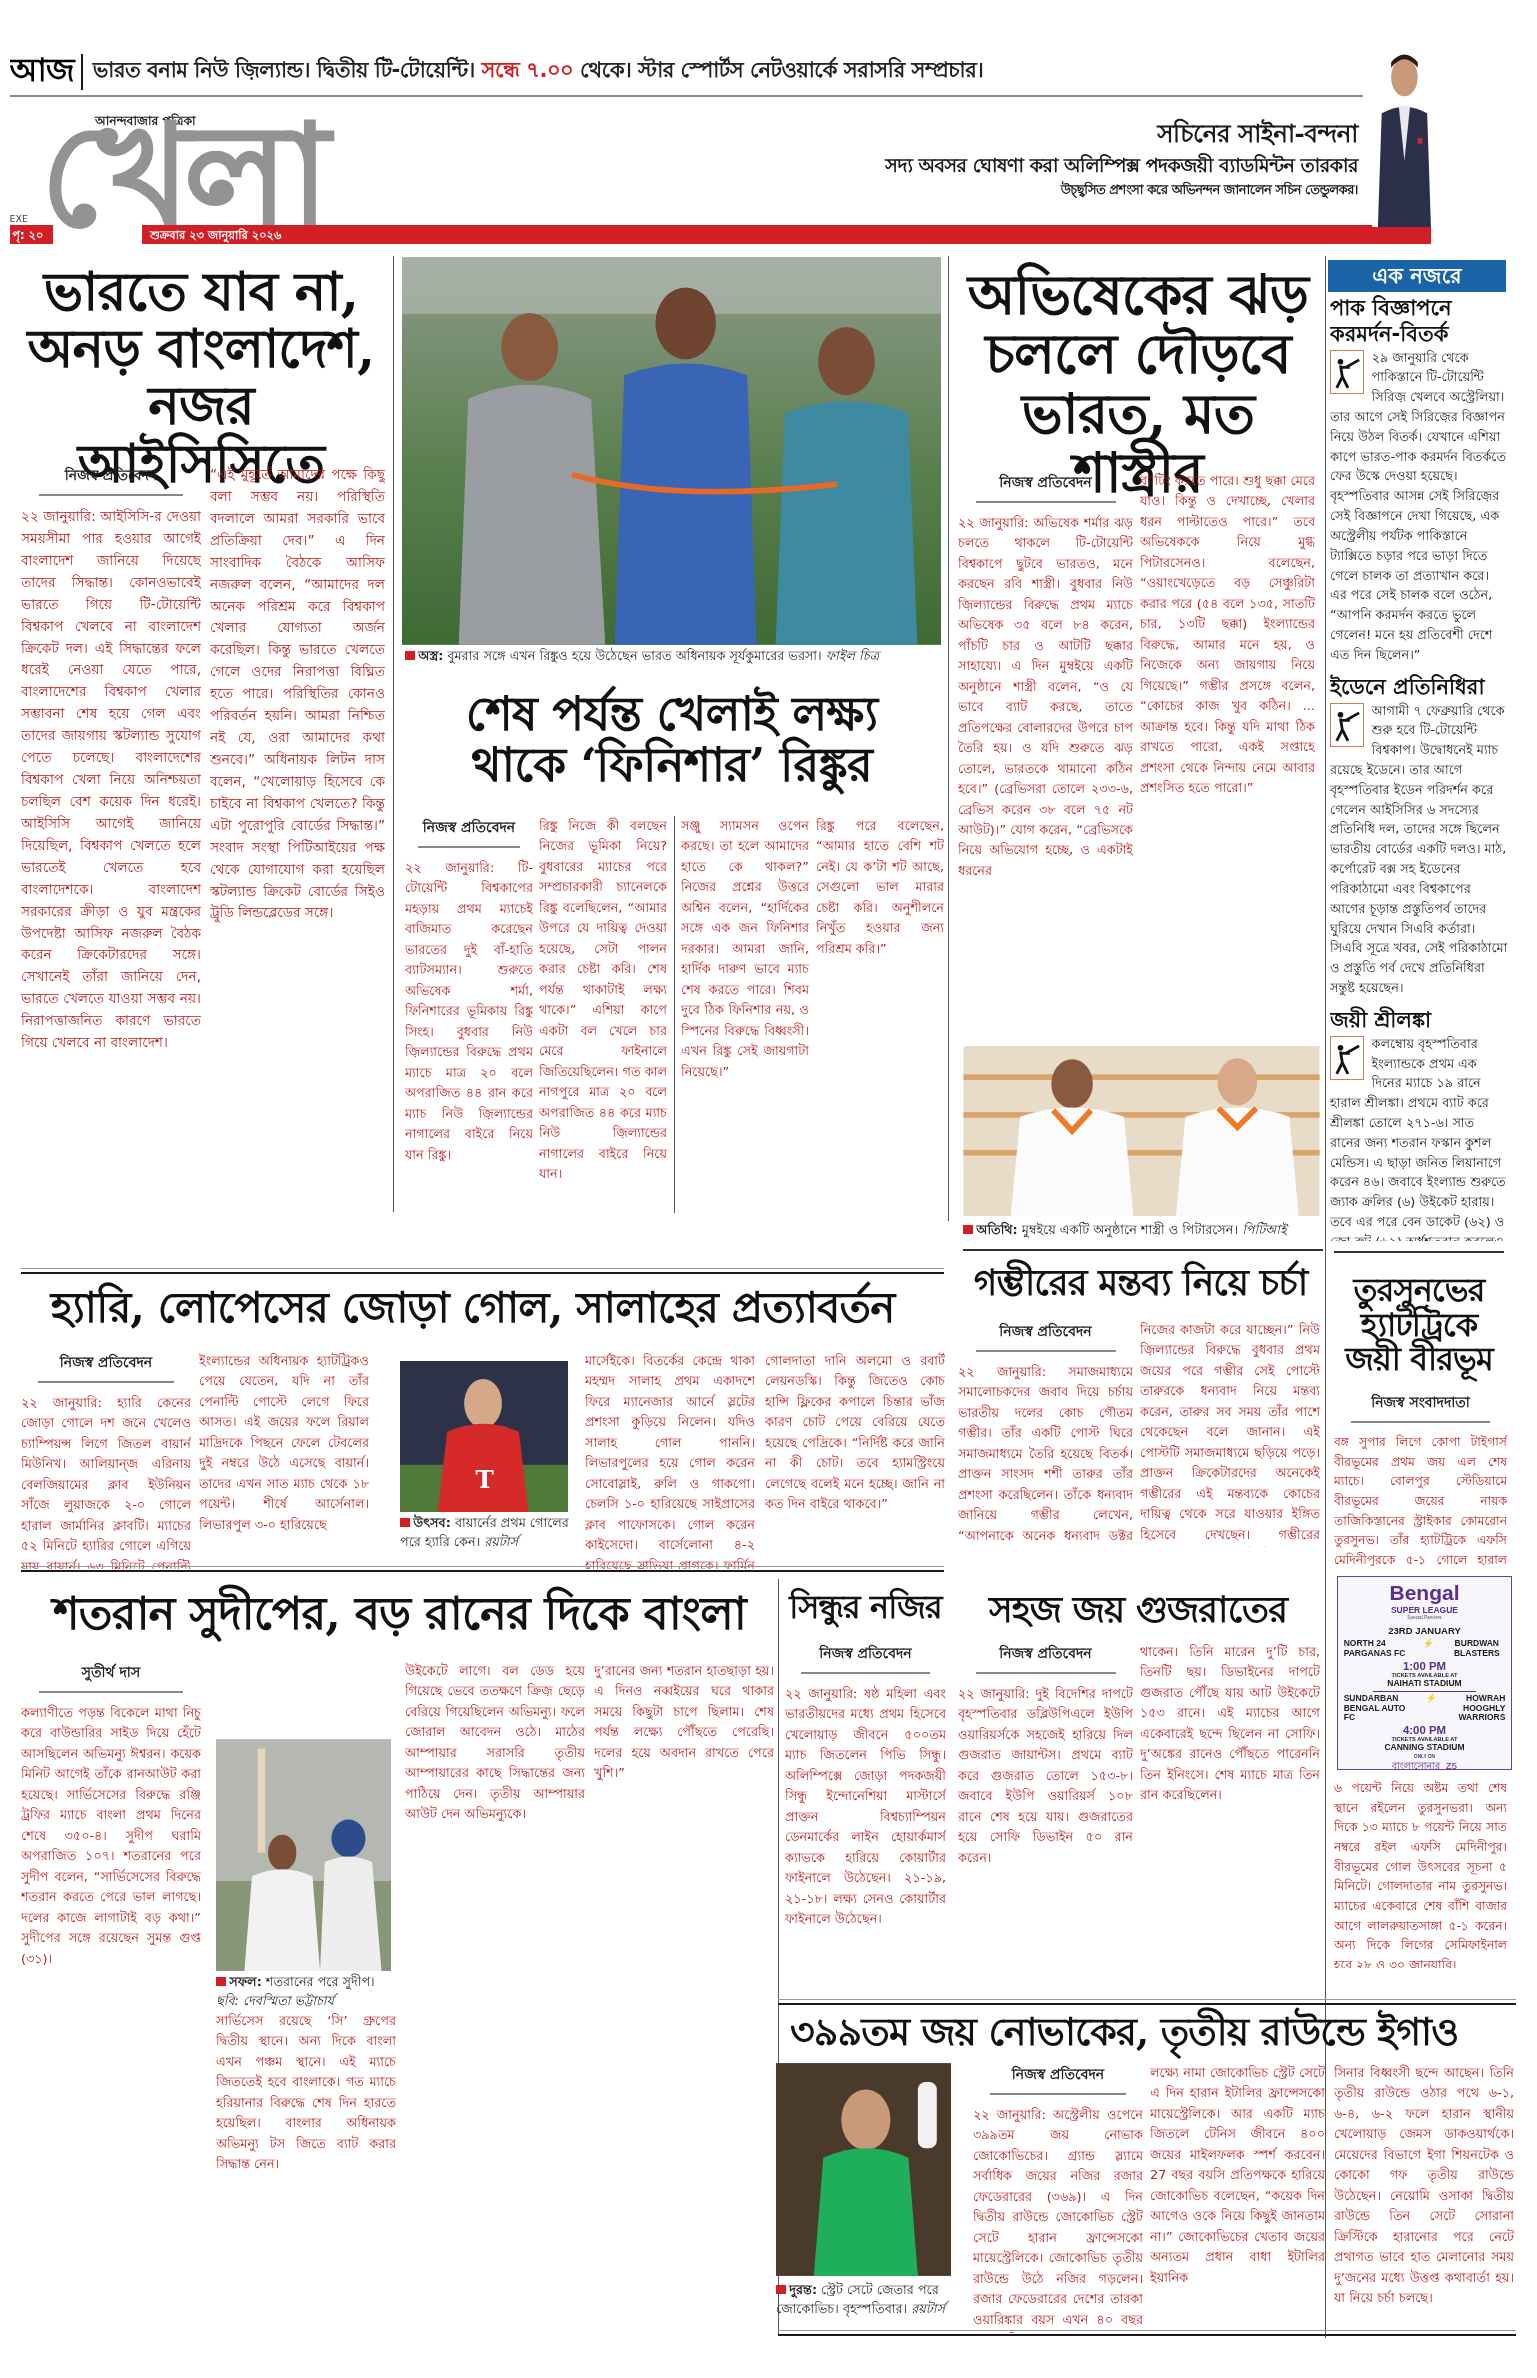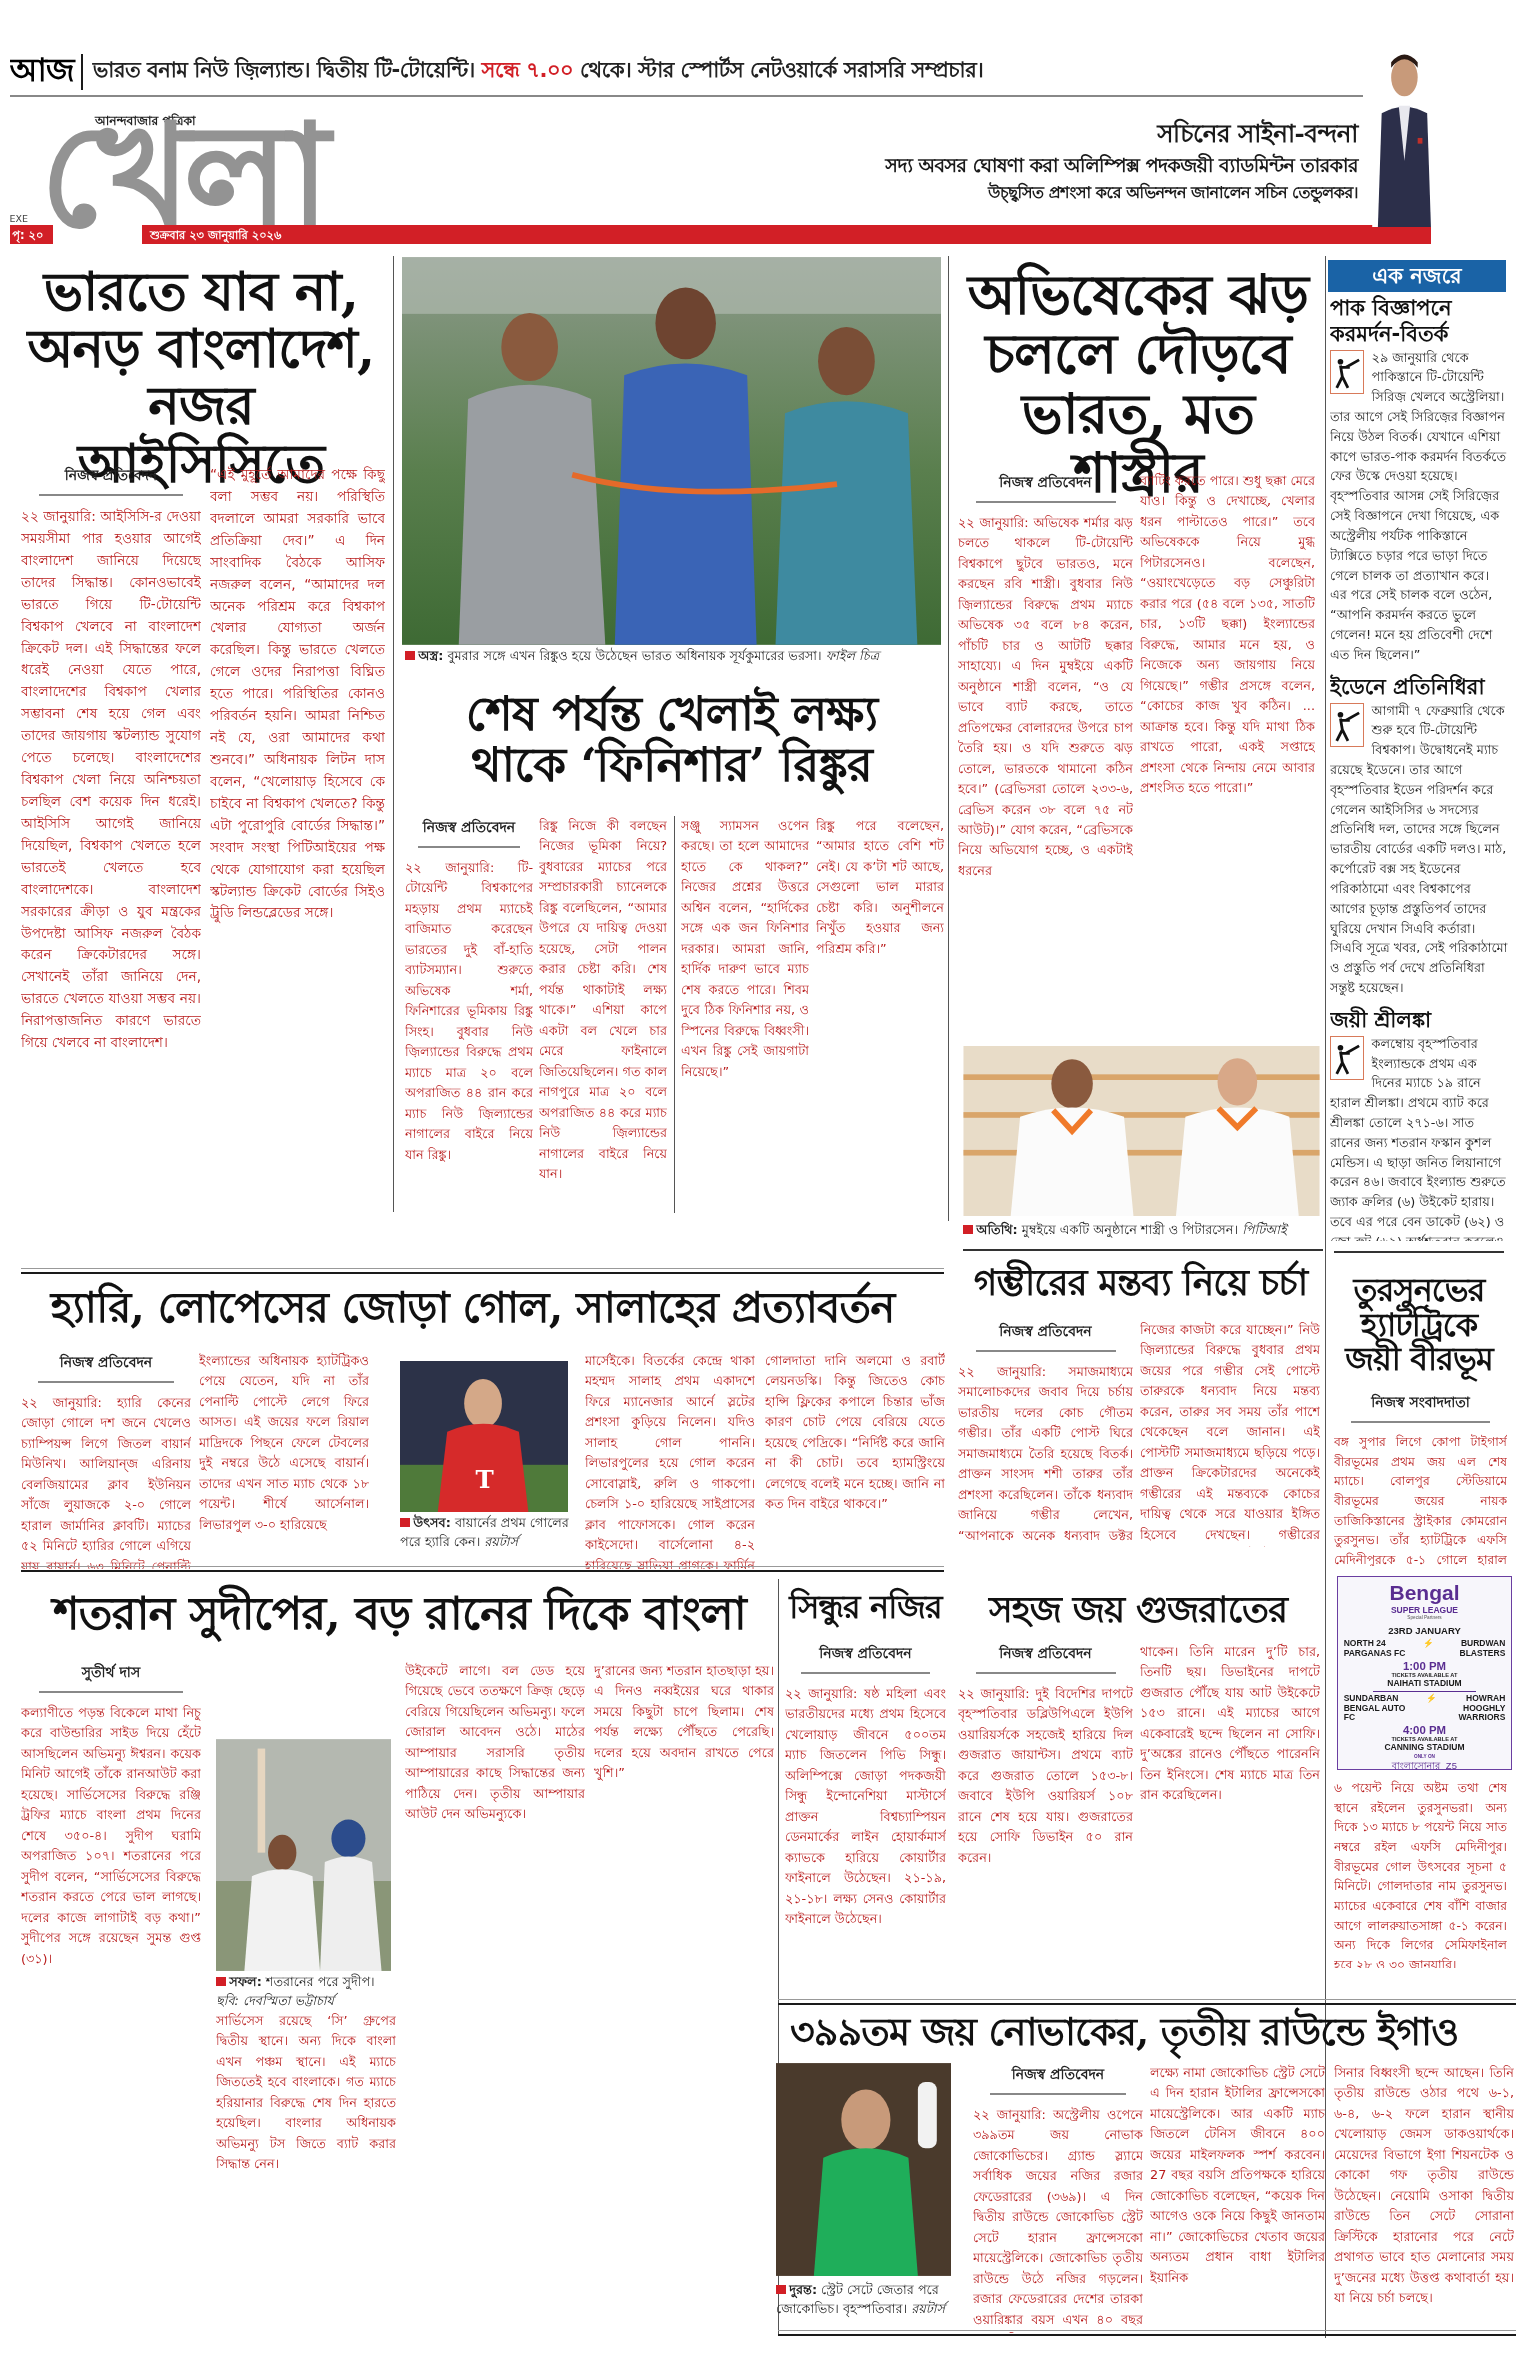--- a/index.html
+++ b/index.html
@@ -18,21 +18,21 @@
   #masthead-publisher { left: 95px; top: 112px; font-size: 12.3px; font-weight: bold; color: #222; }
   #masthead-logo-text { position:absolute; left: 40px; top: 104px; font-size: 142px; line-height: 142px; color: #939393; font-weight: bold; letter-spacing: -7.6px; font-family: "DejaVu Serif", serif; }
   #edition-code { left: 9.5px; top: 213px; font-size: 9.5px; color: #444; }
   #page-red-bar-left { left: 9.5px; top: 225px; width: 43px; height: 19px; background: #d21f26; }
   #page-number { left: 12.3px; top: 227px; font-size: 11.4px; color: #fff; font-weight: bold; }
   #date-bar { left: 142px; top: 225px; width: 1289px; height: 19px; background: #d21f26; }
   #date-text { left: 150px; top: 227px; font-size: 11.4px; color: #fff; font-weight: bold; }
 
   #teaser-title { right: 180px; top: 115px; font-size: 24.6px; font-weight: bold; text-align: right; letter-spacing: -0.5px; }
   #teaser-line1 { right: 180px; top: 151px; font-size: 19px; font-weight: bold; text-align: right; letter-spacing: -0.5px; }
-  #teaser-line2 { right: 180px; top: 180px; font-size: 16px; font-weight: bold; text-align: right; letter-spacing: -0.5px; }
+  #teaser-line2 { right: 180px; top: 180px; font-size: 13px; font-weight: bold; text-align: right; letter-spacing: -0.5px; }
   #teaser-photo { left: 1372px; top: 47px; width: 62px; height: 180px; }
 
   
   .headline { font-weight: bold; color: #111; line-height: 1.08; letter-spacing: -0.9px; font-family: "DejaVu Serif", serif; }
   .byline { font-size: 14px; text-align: center; font-weight: bold; color: #222; }
   .byline-rule { height: 2.8px; background: #888; margin: 5.7px auto 9.5px; width: 80%; }
   .body-text { font-size: 13.7px; line-height: 1.6; text-align: justify; color: #b91c1c; }
   .col { position: absolute; overflow: hidden; }
   .vrule { position: absolute; width: 0.9px; background: #555; }
   .hrule-double { position: absolute; height: 5.7px; border-top: 1.9px solid #999; border-bottom: 2.8px solid #1a1a1a; }
@@ -292,21 +292,21 @@
 </div>
 
 <div class="abs" id="bsl-ad">
   <div class="t1">Bengal</div>
   <div class="t2">SUPER LEAGUE</div>
   <div class="t3">Special Partners</div>
   <div class="date">23RD JANUARY</div>
   <div class="teams">
     <span style="width:66px;text-align:left;">NORTH 24 PARGANAS FC</span>
     <span>⚡</span>
-    <span style="width:57px;text-align:right;">BURDWAN BLASTERS</span>
+    <span style="width:57px;text-align:center;">BURDWAN BLASTERS</span>
   </div>
   <div class="time">1:00 PM</div>
   <div class="tix">TICKETS AVAILABLE AT</div>
   <div class="venue">NAIHATI STADIUM</div>
   <div class="divider"></div>
   <div class="teams">
     <span style="width:71px;text-align:left;">SUNDARBAN BENGAL AUTO FC</span>
     <span>⚡</span>
     <span style="width:57px;text-align:right;">HOWRAH HOOGHLY WARRIORS</span>
   </div>

